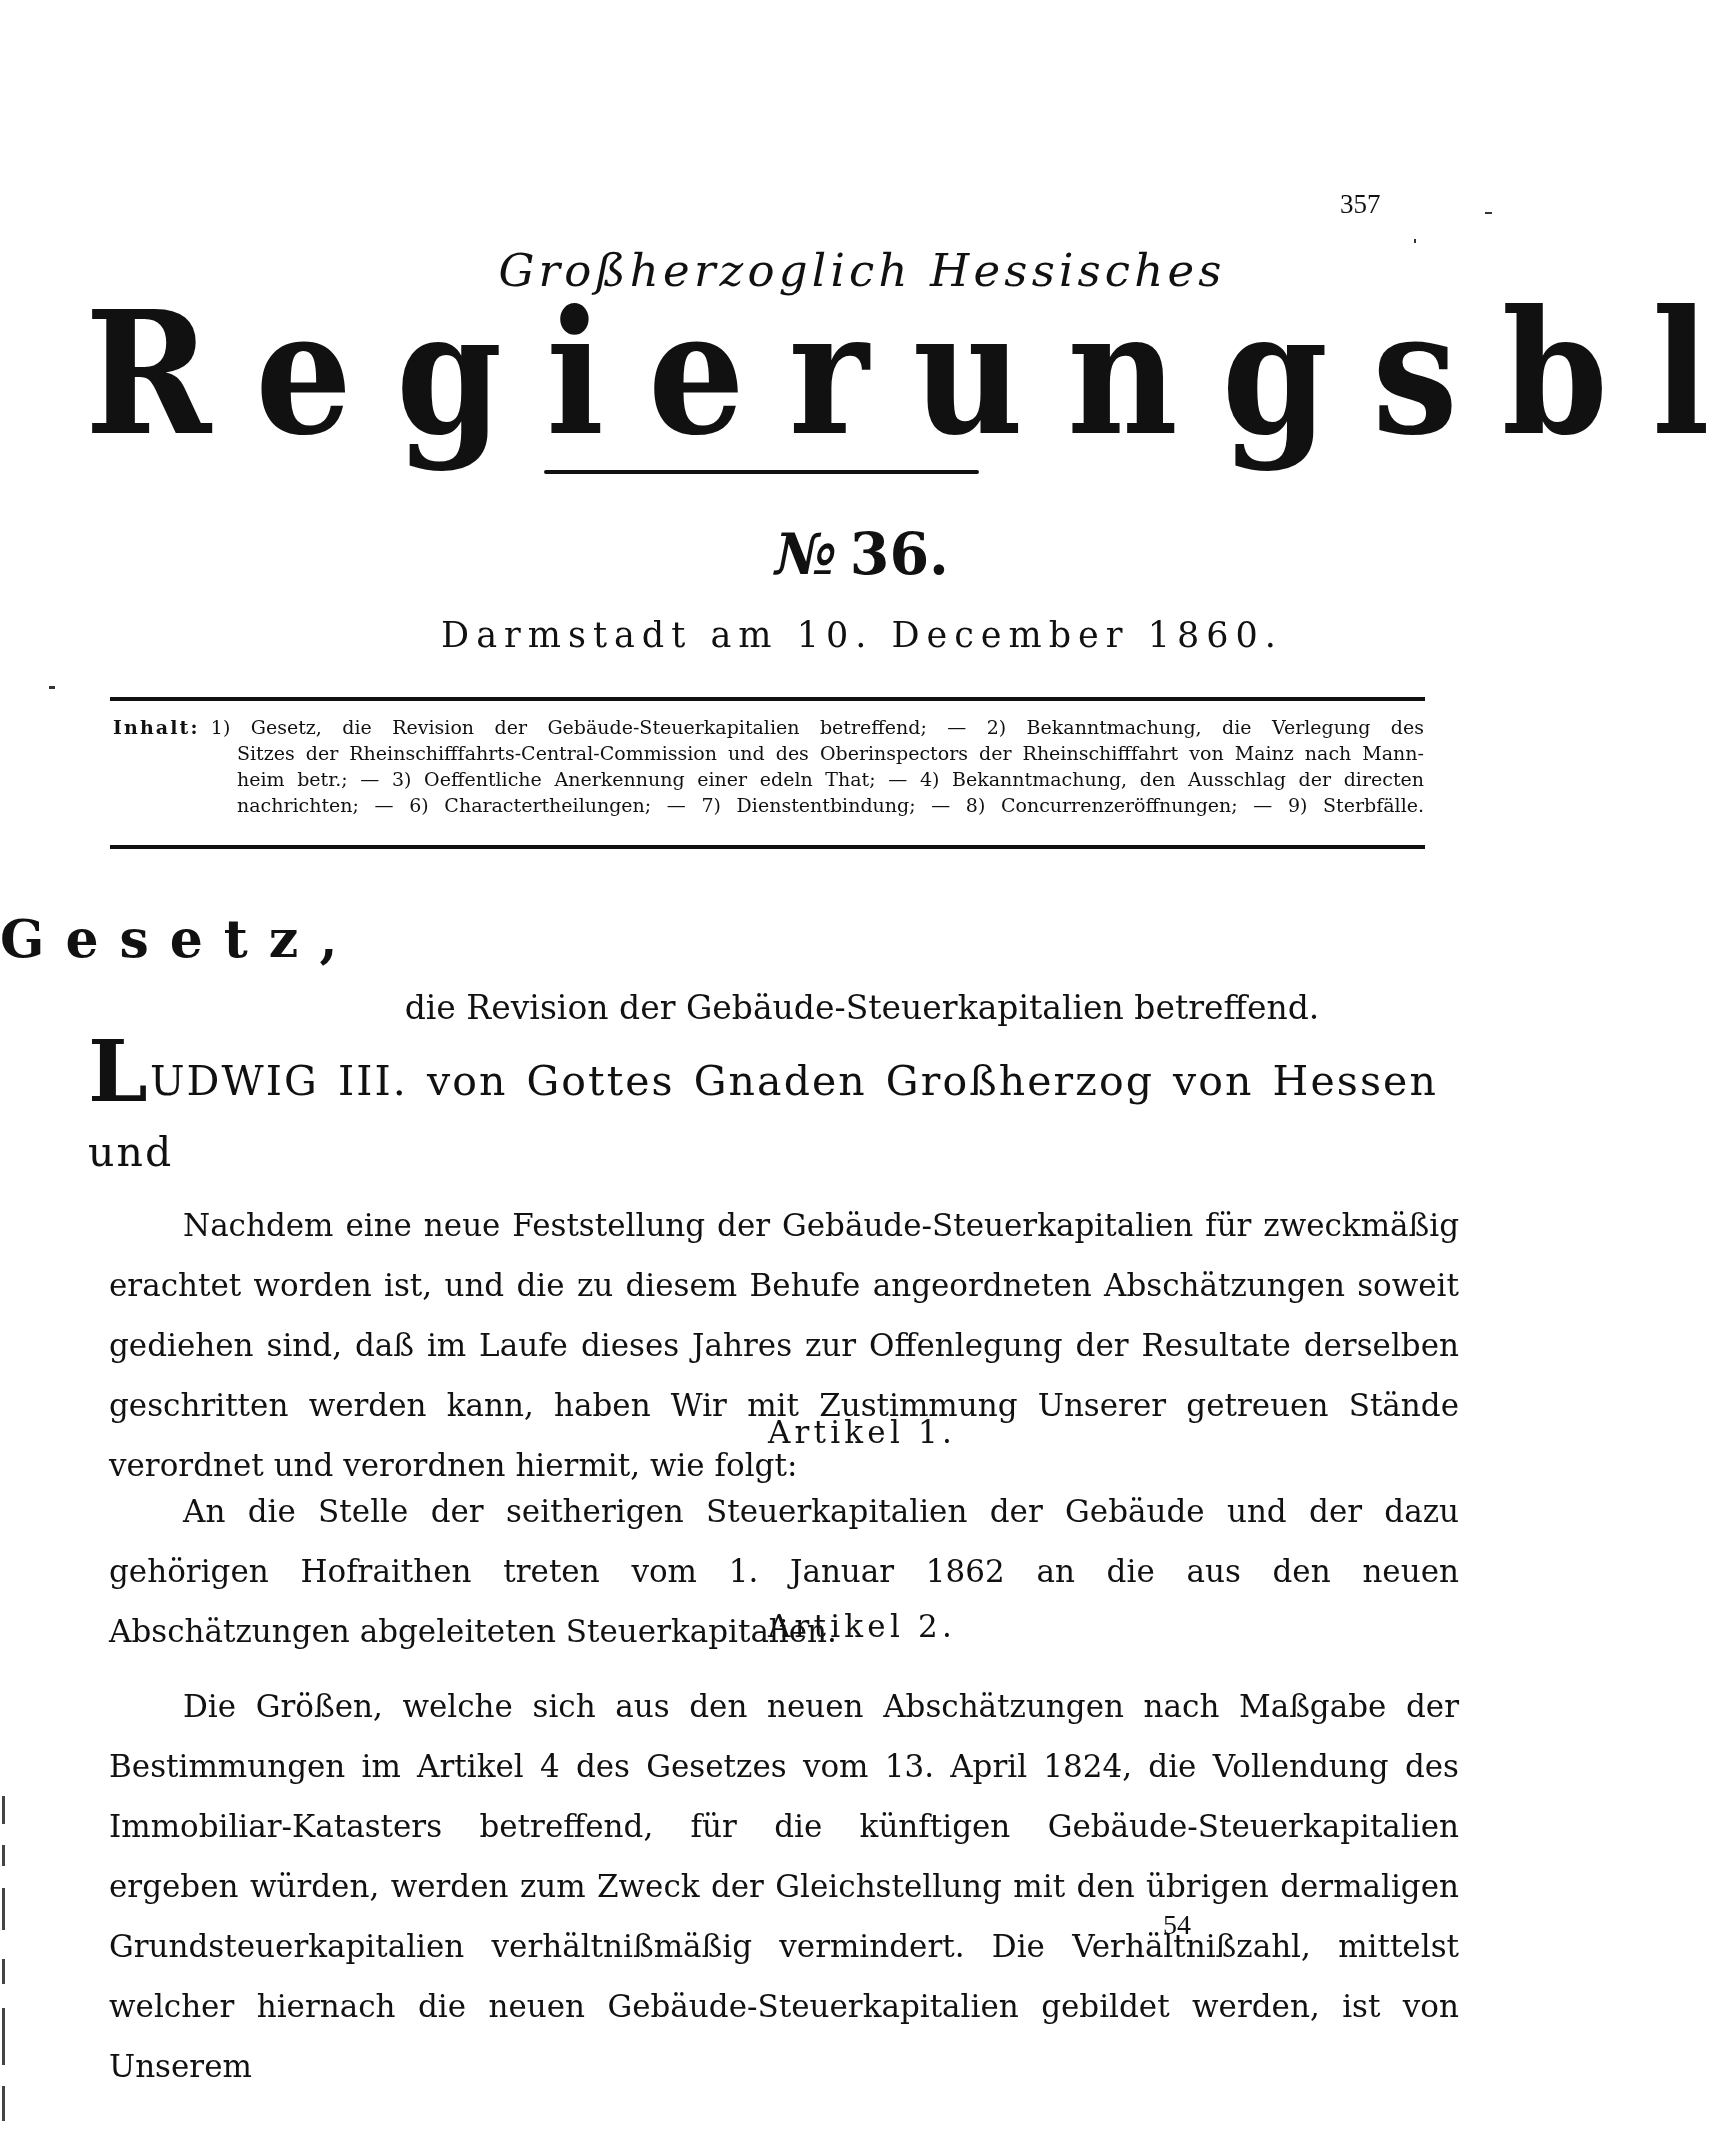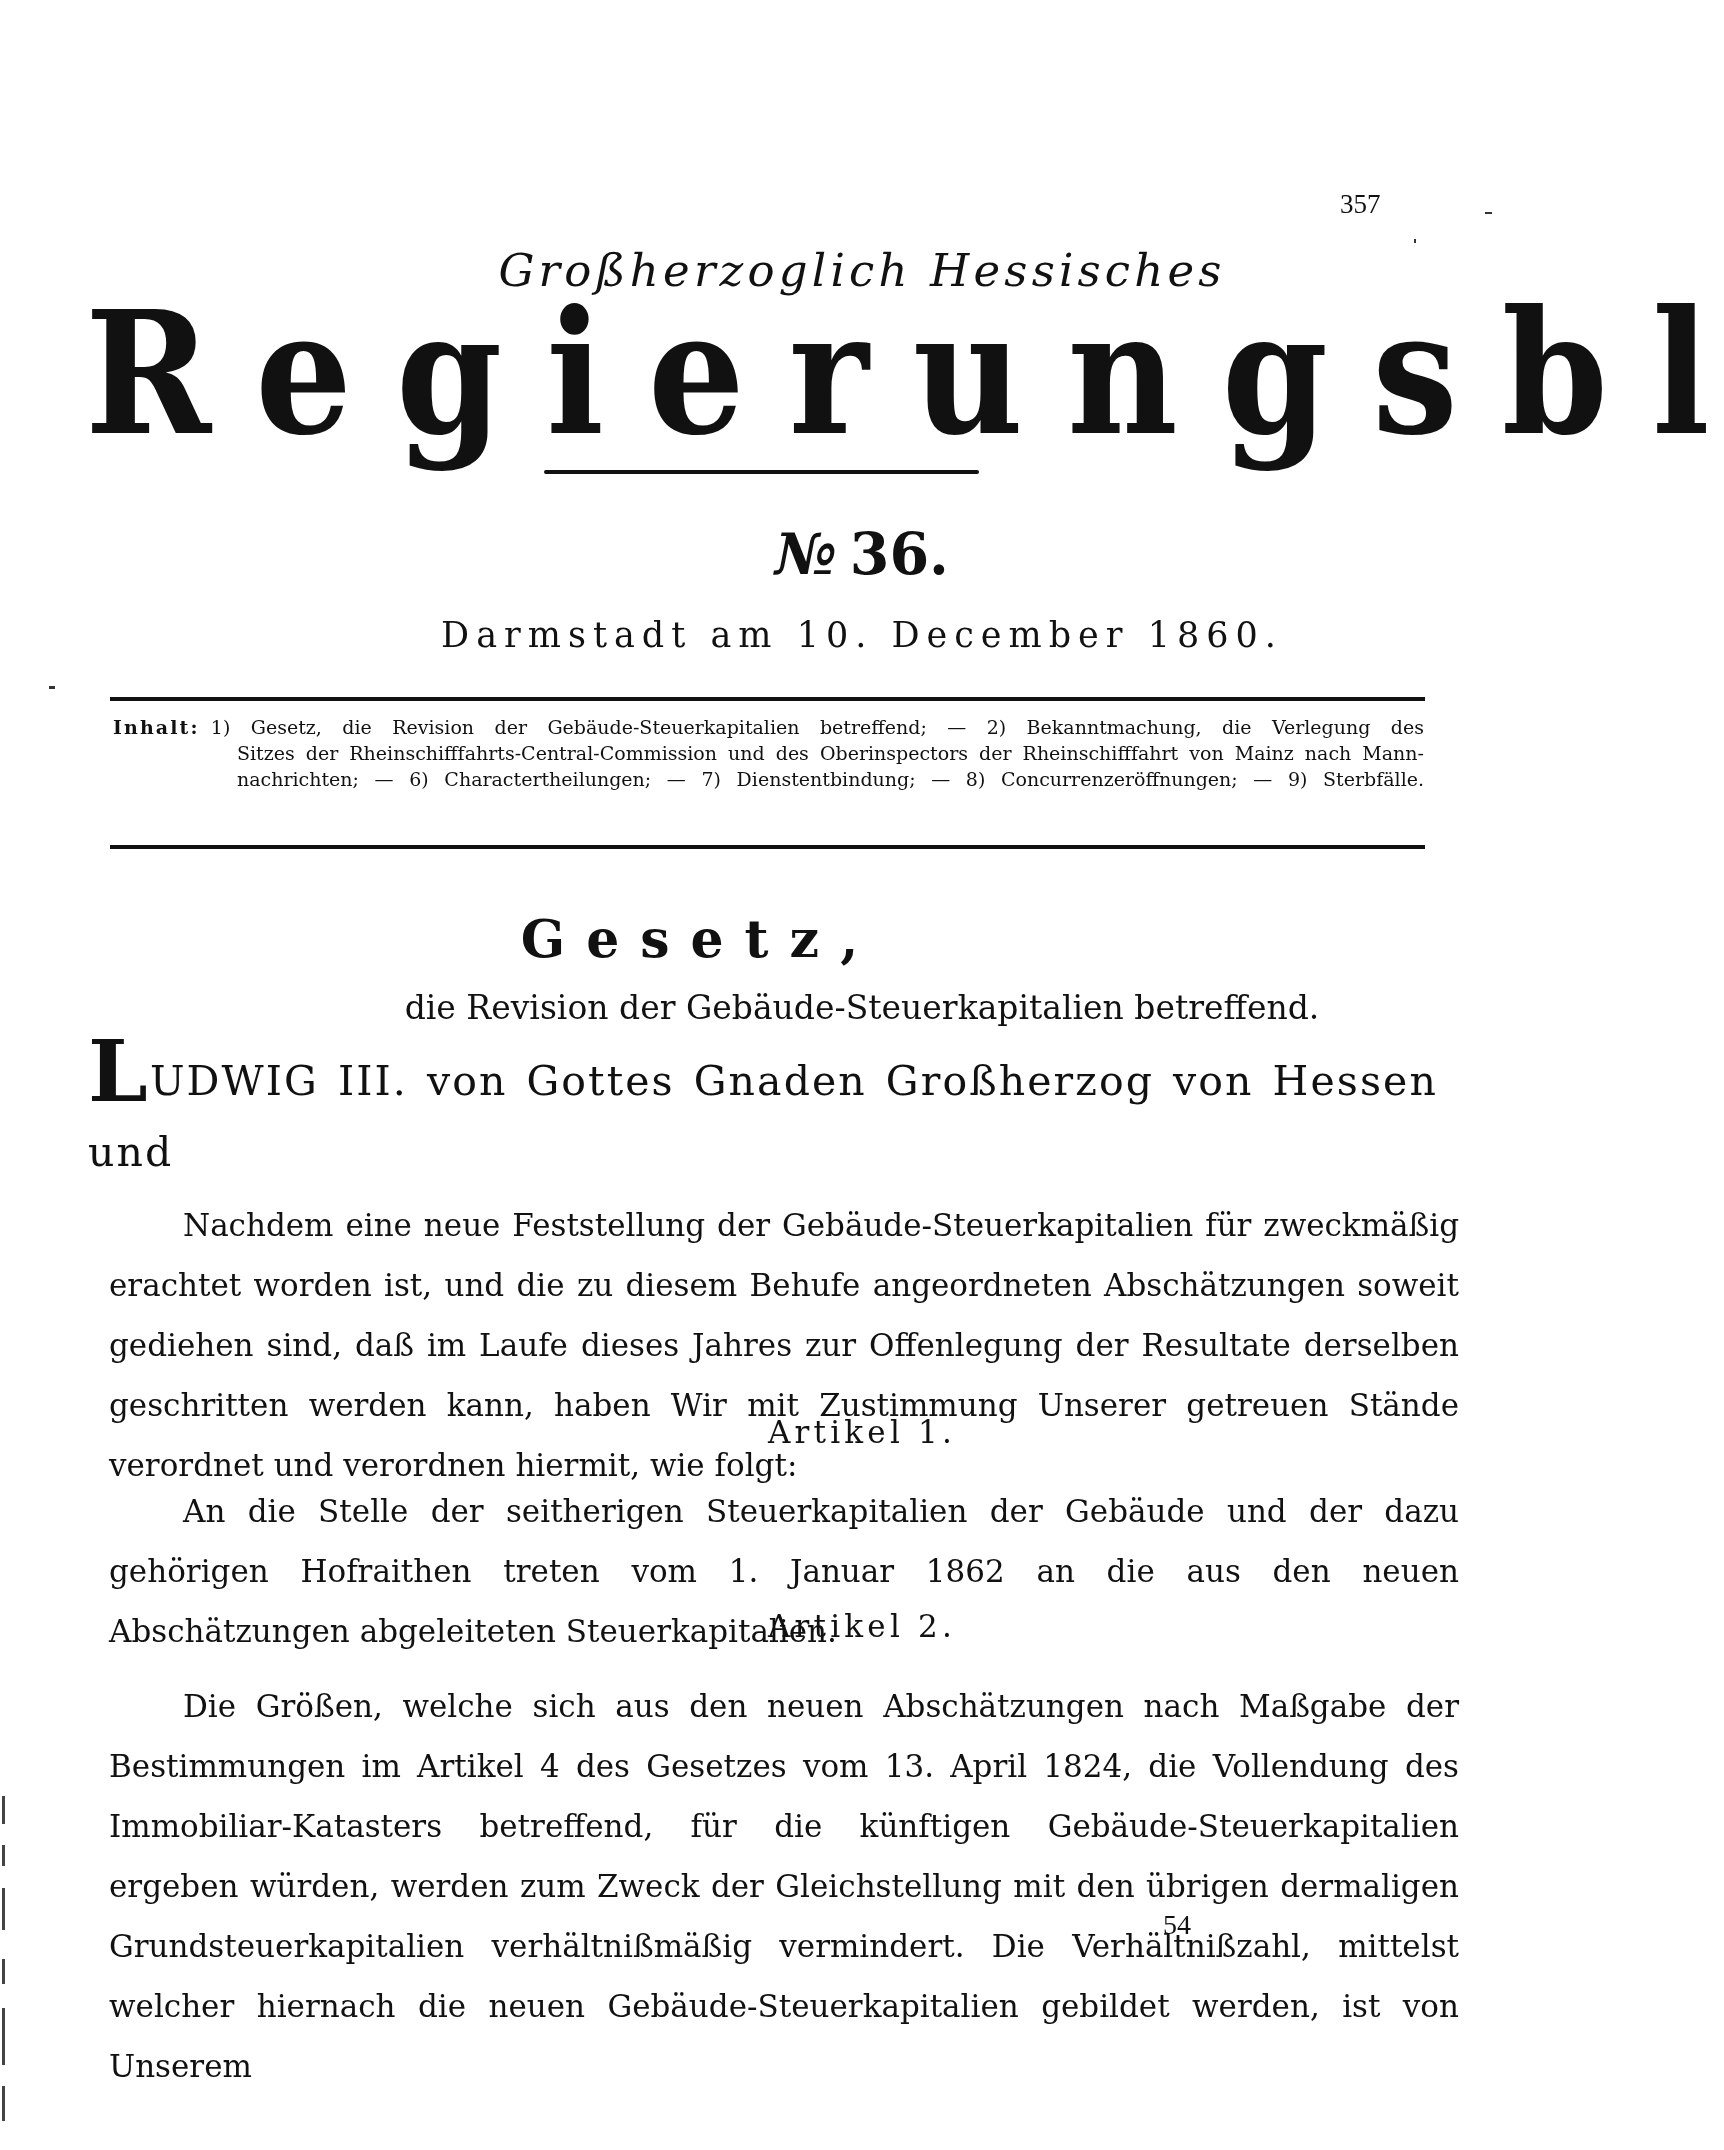--- a/index.html
+++ b/index.html
@@ -25,21 +25,21 @@
 
   .rule-long-top { left: 110px; top: 697px; width: 1315px; height: 3.5px; background:#111; }
   .rule-long-bot { left: 110px; top: 845px; width: 1315px; height: 4.2px; background:#111; }
   .contents { left: 113px; top: 714px; width: 1311px; font-size: 19px; line-height: 26px;
               text-align: justify; }
   .contents .label { font-weight: bold; letter-spacing: 2.1px; margin-right: 11.3px; }
   .contents p { margin: 0; text-align: justify; text-align-last: justify; }
   .contents p.last { text-align-last: justify; }
   .contents .indent { padding-left: 124px; }
 
-  .law-heading { left: 0; width: 1400px; top: 908px; text-align: center;
+  .law-heading { left: 0; width: 1400px; top: 908px; 
                  font-size: 52px; font-weight: bold; letter-spacing: 21px; }
   .law-subheading { left: 0; width: 1724px; top: 988px; text-align: center;
                     font-size: 33px; }
   .sovereign { left: 88px; top: 1036px; width: 1350px; font-size: 41px; line-height: 71px;
                letter-spacing: 2.1px; }
   .sovereign .initial { font-size: 85px; font-weight: bold; vertical-align: -5.7px; }
   .sovereign p { margin: 0; }
   .sovereign .line1 { text-align: justify; text-align-last: justify; }
 
   .body-text { font-size: 31px; line-height: 60px; margin-left: 21px; }
@@ -73,20 +73,21 @@
 
 <div class="abs issue-no">
   <span class="no-sign">№</span><span>36.</span>
 </div>
 <div class="abs dateline">Darmstadt am 10. December 1860.</div>
 
 <div class="abs rule-long-top"></div>
 <div class="abs contents">
   <p><span class="label">Inhalt:</span><span>1) Gesetz, die Revision der Gebäude-Steuerkapitalien betreffend; — 2) Bekanntmachung, die Verlegung des</span></p>
   <p class="indent"><span>Sitzes der Rheinschifffahrts-Central-Commission und des Oberinspectors der Rheinschifffahrt von Mainz nach Mann-</span></p>
+  <p class="indent"><span>heim betr.; — 3) Oeffentliche Anerkennung einer edeln That; — 4) Bekanntmachung, den Ausschlag der directen</span></p>
   <p class="indent last"><span>nachrichten; — 6) Charactertheilungen; — 7) Dienstentbindung; — 8) Concurrenzeröffnungen; — 9) Sterbfälle.</span></p>
 </div>
 <div class="abs rule-long-bot"></div>
 
 <div class="abs law-heading">Gesetz,</div>
 <div class="abs law-subheading">die Revision der Gebäude-Steuerkapitalien betreffend.</div>
 
 <div class="abs sovereign">
   <p class="line1"><span class="initial">L</span><span>UDWIG III. von Gottes Gnaden Großherzog von Hessen und</span></p>
 </div>

